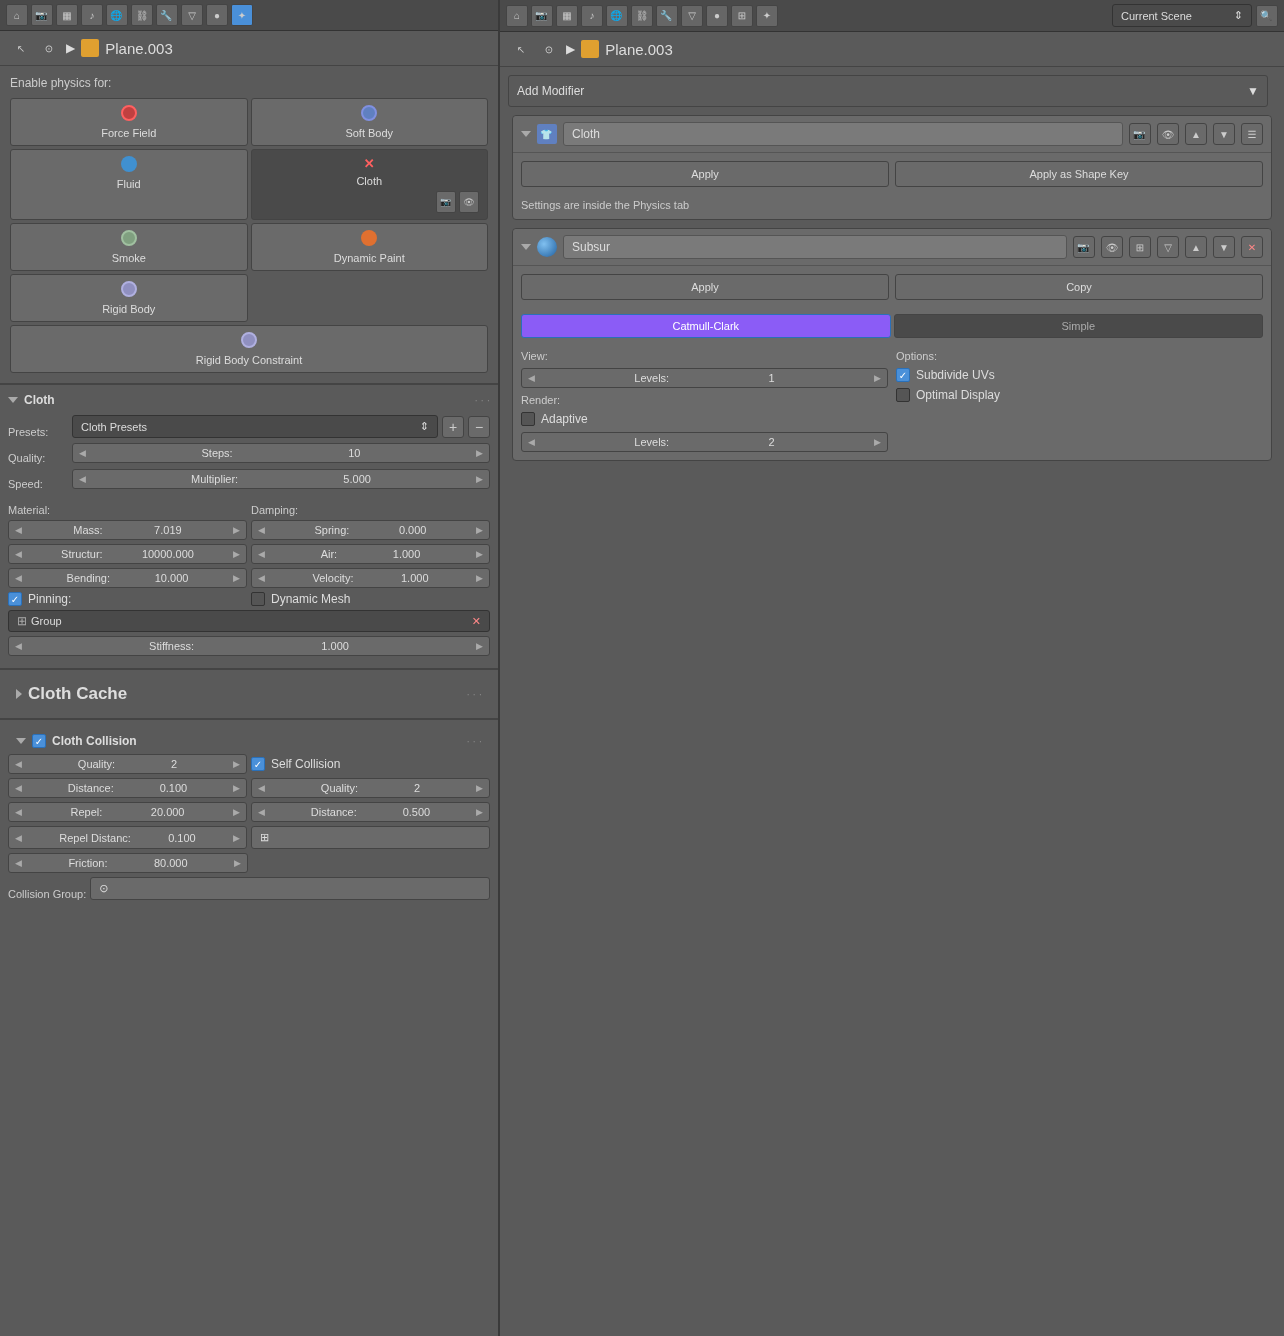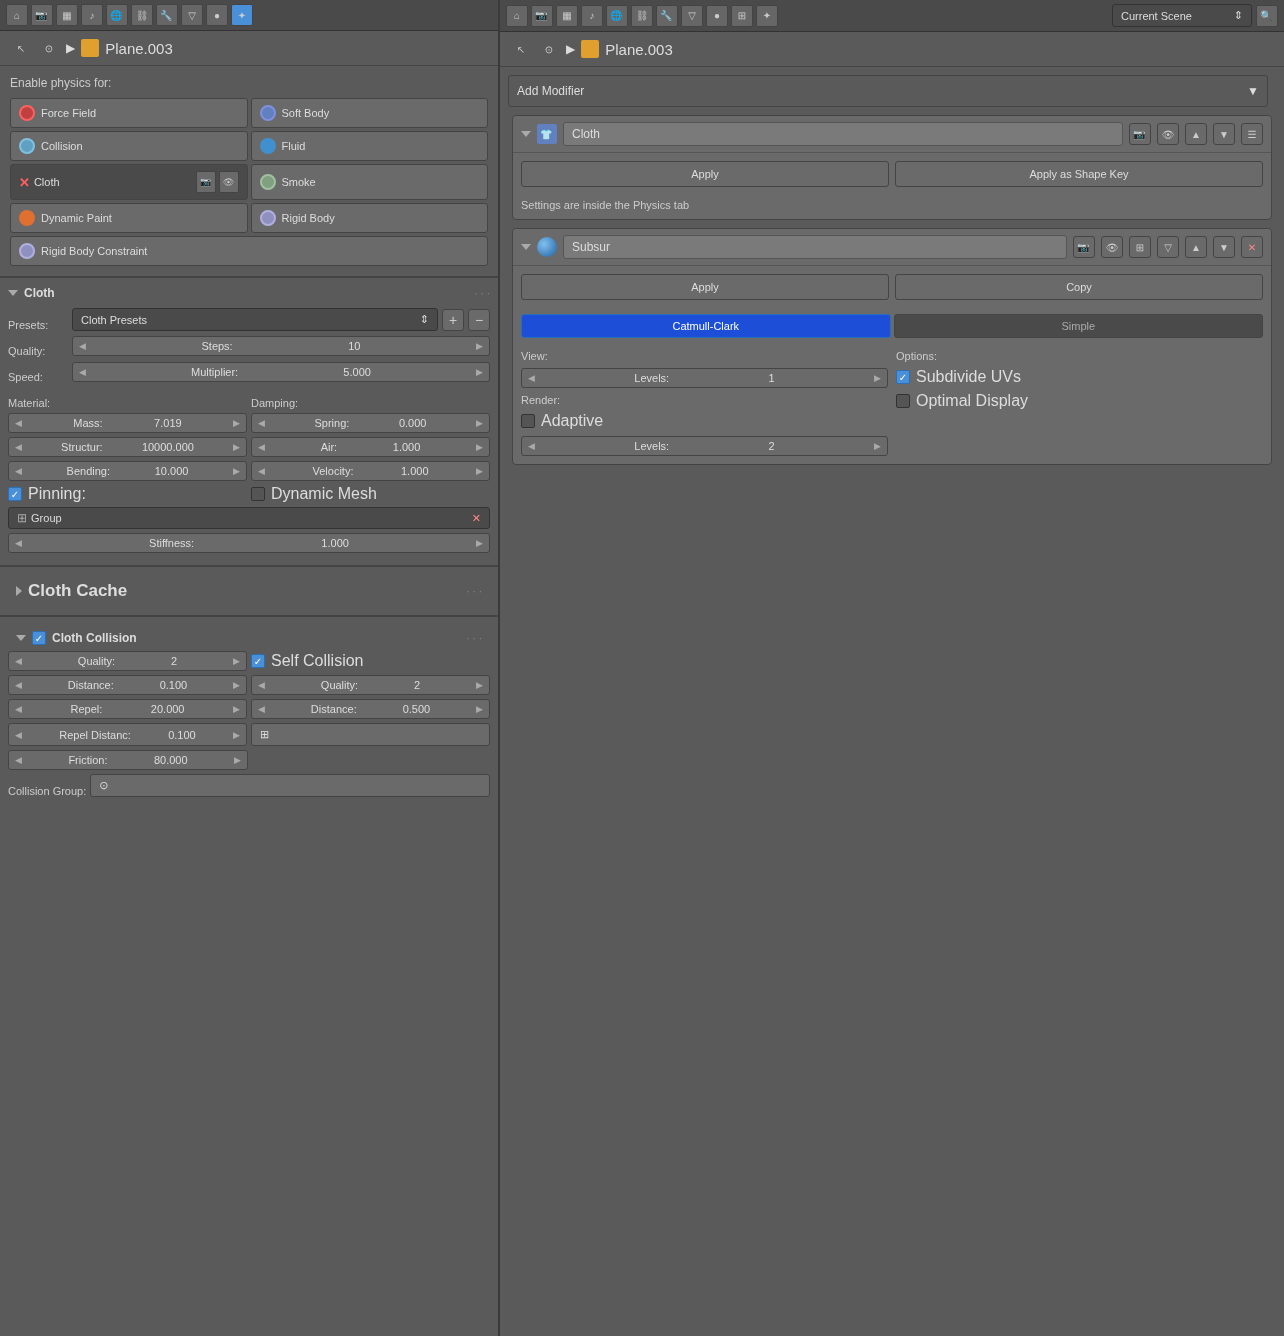--- a/index.html
+++ b/index.html
@@ -73,20 +73,21 @@
       background: #6a6a6a;
       border: 1px solid #444;
       border-radius: 3px;
       padding: 6px 8px;
       color: #ddd;
       cursor: pointer;
       display: flex;
       align-items: center;
       gap: 6px;
       font-size: 11px;
+      flex-direction: column;
     }
     .physics-btn .btn-icon {
       width: 16px; height: 16px;
       border-radius: 50%;
       display: flex; align-items: center; justify-content: center;
       font-size: 9px;
       flex-shrink: 0;
     }
     .icon-forcefield { background: #c04040; border: 2px solid #ff6060; border-radius: 50%; }
     .icon-softbody { background: #6080c0; border: 2px solid #8090e0; border-radius: 50%; }
@@ -195,21 +196,21 @@
       background: #4a90d9;
       border: 1px solid #2a70b9;
       border-radius: 2px;
       display: flex; align-items: center; justify-content: center;
       color: white; font-size: 10px;
     }
     .checkbox.unchecked {
       background: #555;
       border: 1px solid #333;
     }
-    .checkbox-label { font-size: 16px; color: #ddd; }
+    .checkbox-label { font-size: 12px; color: #ddd; }
 
     
     .group-field {
       background: #4a4a4a;
       border: 1px solid #333;
       border-radius: 3px;
       padding: 3px 8px;
       color: #ddd;
       font-size: 11px;
       display: flex; align-items: center; gap: 4px;
@@ -342,21 +343,21 @@
     }
     .tab-btn {
       flex: 1;
       padding: 5px;
       border-radius: 3px;
       text-align: center;
       font-size: 11px;
       cursor: pointer;
       border: 1px solid #444;
     }
-    .tab-btn.active { background: #1d4ed8; color: white; border-color: #2a70b9; }
+    .tab-btn.active { background: #8b5cf6; color: white; border-color: #2a70b9; }
     .tab-btn.inactive { background: #4a4a4a; color: #aaa; }
 
     .subsurf-grid {
       display: grid;
       grid-template-columns: 1fr 1fr;
       gap: 8px;
       padding: 6px 8px 8px;
     }
     .subsurf-col { display: flex; flex-direction: column; gap: 6px; }
 
@@ -436,24 +437,20 @@
       <div class="physics-btn">
         <div class="btn-icon icon-forcefield"></div>
         <span>Force Field</span>
       </div>
 
       <div class="physics-btn">
         <div class="btn-icon icon-softbody"></div>
         <span>Soft Body</span>
       </div>
 
-      <div class="physics-btn">
-        <div class="btn-icon icon-collision"></div>
-        <span>Collision</span>
-      </div>
 
       <div class="physics-btn">
         <div class="btn-icon" style="background:#4090d0;border-radius:50%;width:16px;height:16px;"></div>
         <span>Fluid</span>
       </div>
 
       <div class="physics-btn cloth-active">
         <span class="cloth-x">✕</span>
         <span>Cloth</span>
         <div class="cloth-icons">

